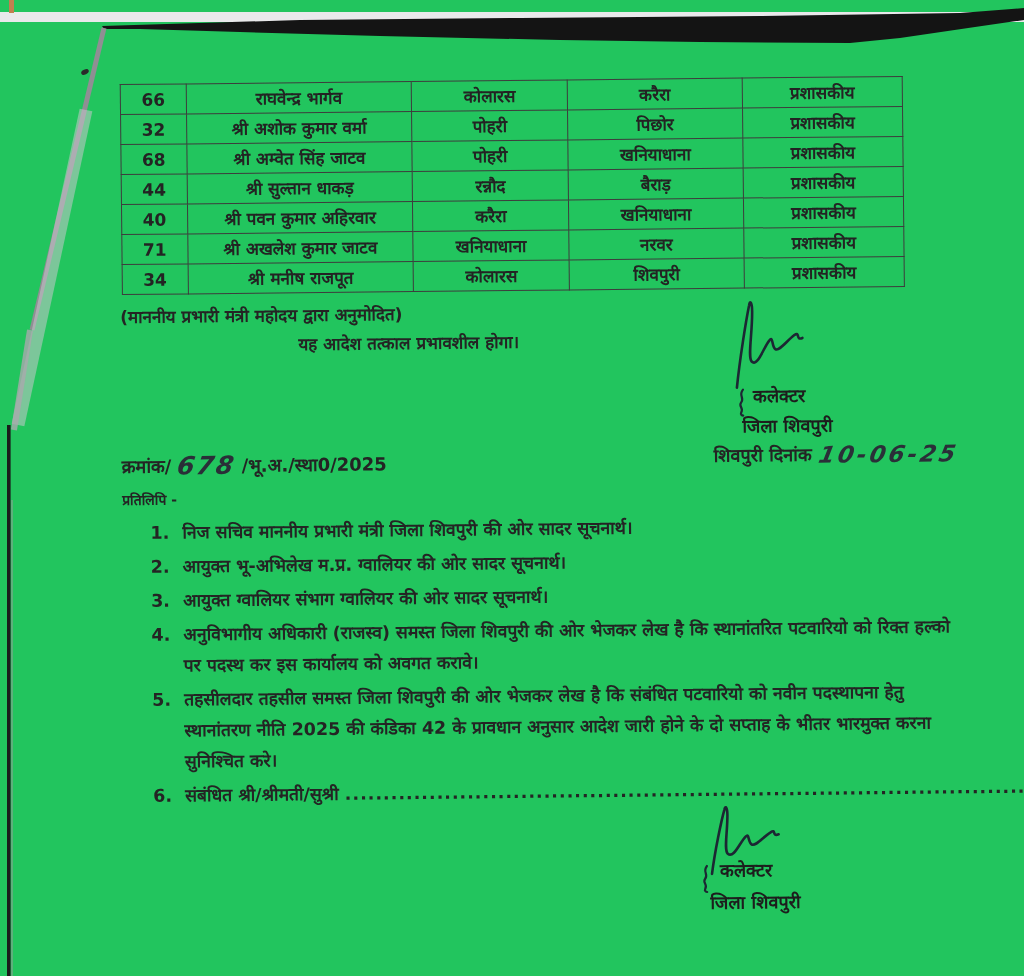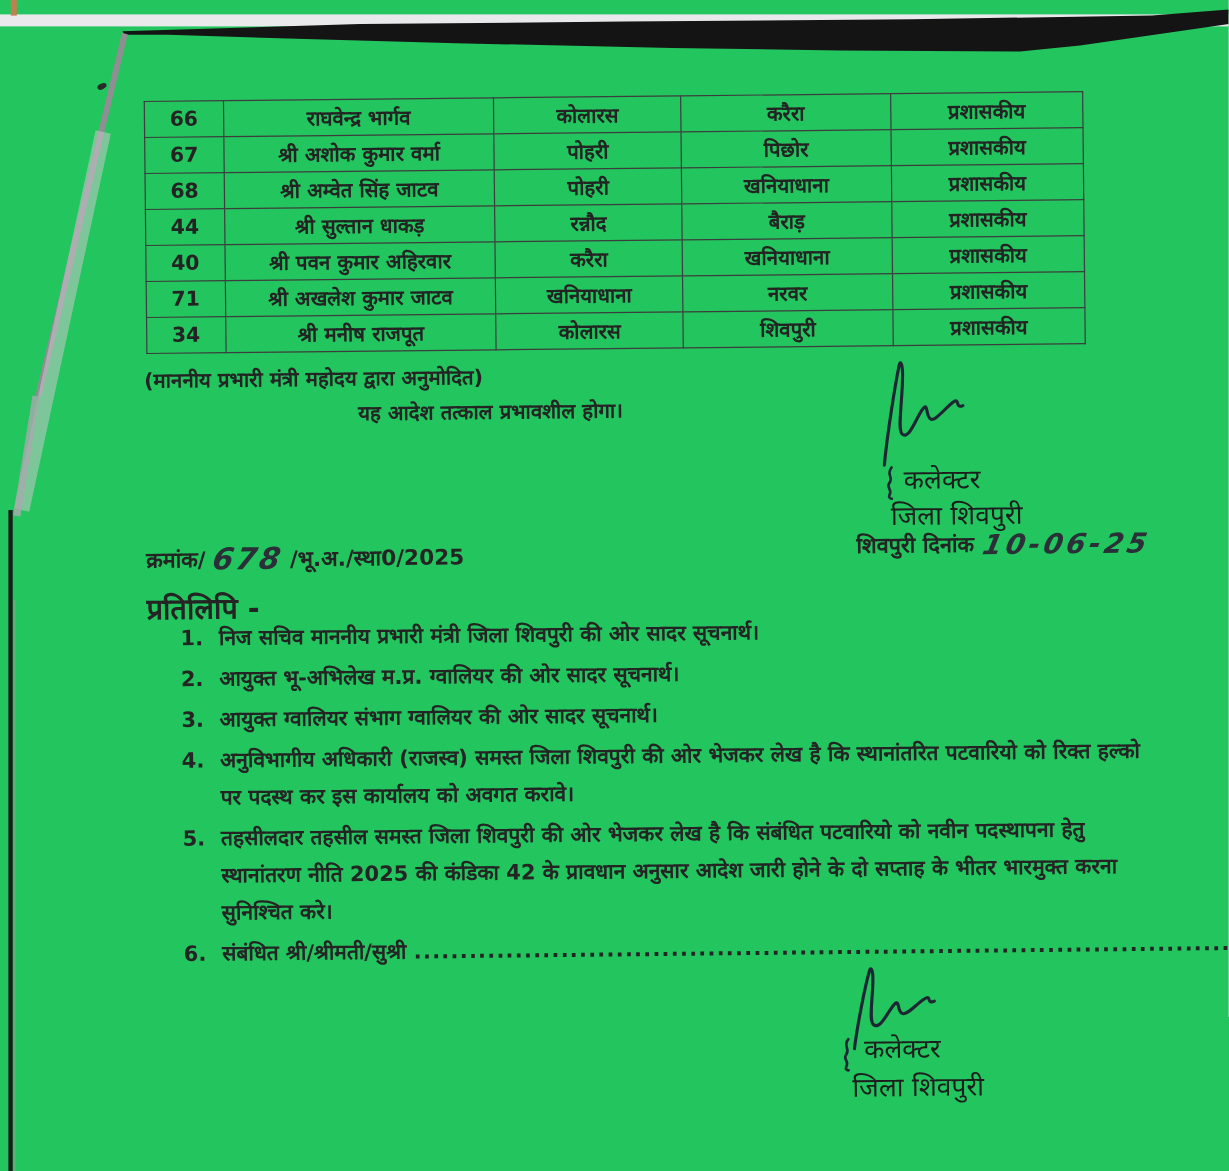--- a/index.html
+++ b/index.html
@@ -30,31 +30,31 @@
   td.c-type{width:155px;}
   
   .line{position:absolute;font-size:17px;font-weight:700;color:#242424;white-space:nowrap;}
   .approved{left:120px;top:301px;}
   .effective{left:298px;top:330px;}
   .refline{left:120px;top:446px;font-size:18px;}
   .hand{font-style:italic;font-weight:600;color:#2a2f38;letter-spacing:2px;}
   .ref-num{font-size:25px;display:inline-block;transform:skewX(-10deg) translateY(2px);margin:0 6px;}
   .dateline{left:712px;top:443px;font-size:18px;}
   .date-val{font-size:23px;display:inline-block;transform:skewX(-12deg) translateY(2px);margin-left:8px;letter-spacing:3px;}
-  .copies-head{left:120px;top:486px;font-size:24px;}
+  .copies-head{left:120px;top:486px;font-size:14px;}
   
   .copies{position:absolute;left:148px;top:514px;width:800px;font-size:17.5px;font-weight:700;color:#242424;}
   .copy-item{position:relative;padding-left:32px;line-height:31px;margin-bottom:3px;}
   .copy-num{position:absolute;left:0;top:0;}
   .dotline{letter-spacing:1px;font-weight:700;}
   .nowrap{white-space:nowrap;}
   
   .sig-block{position:absolute;}
   .sig-svg{display:block;}
-  .sig-title{font-size:22px;font-weight:400;color:#1d1d1d;white-space:nowrap;}
+  .sig-title{font-size:18px;font-weight:700;color:#1d1d1d;white-space:nowrap;}
   .sig1-title{position:absolute;left:752px;top:386px;}
   .sig1-sub{position:absolute;left:741px;top:416px;}
   .sig2-title{position:absolute;left:714px;top:860px;}
   .sig2-sub{position:absolute;left:704px;top:892px;}
   .flourish{position:absolute;}
 </style>
 </head>
 <body>
 
 <div class="stage">
@@ -80,21 +80,21 @@
     <table class="transfer">
       <tbody>
         <tr>
           <td class="c-sn">66</td>
           <td class="c-name">राघवेन्द्र भार्गव</td>
           <td class="c-from">कोलारस</td>
           <td class="c-to">करैरा</td>
           <td class="c-type">प्रशासकीय</td>
         </tr>
         <tr>
-          <td class="c-sn">67</td>
+          <td class="c-sn">32</td>
           <td class="c-name">श्री अशोक कुमार वर्मा</td>
           <td class="c-from">पोहरी</td>
           <td class="c-to">पिछोर</td>
           <td class="c-type">प्रशासकीय</td>
         </tr>
         <tr>
           <td class="c-sn">68</td>
           <td class="c-name">श्री अम्वेत सिंह जाटव</td>
           <td class="c-from">पोहरी</td>
           <td class="c-to">खनियाधाना</td>

